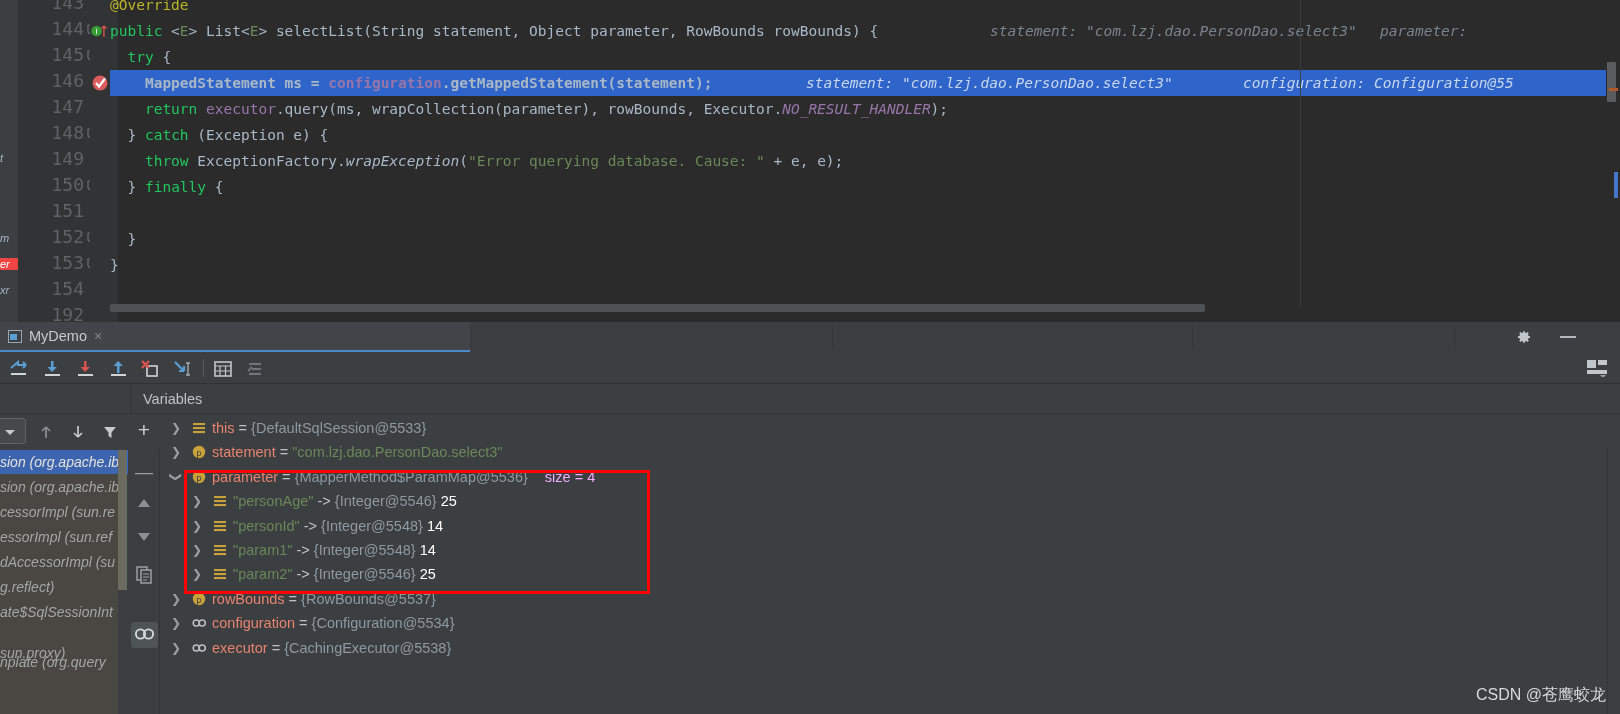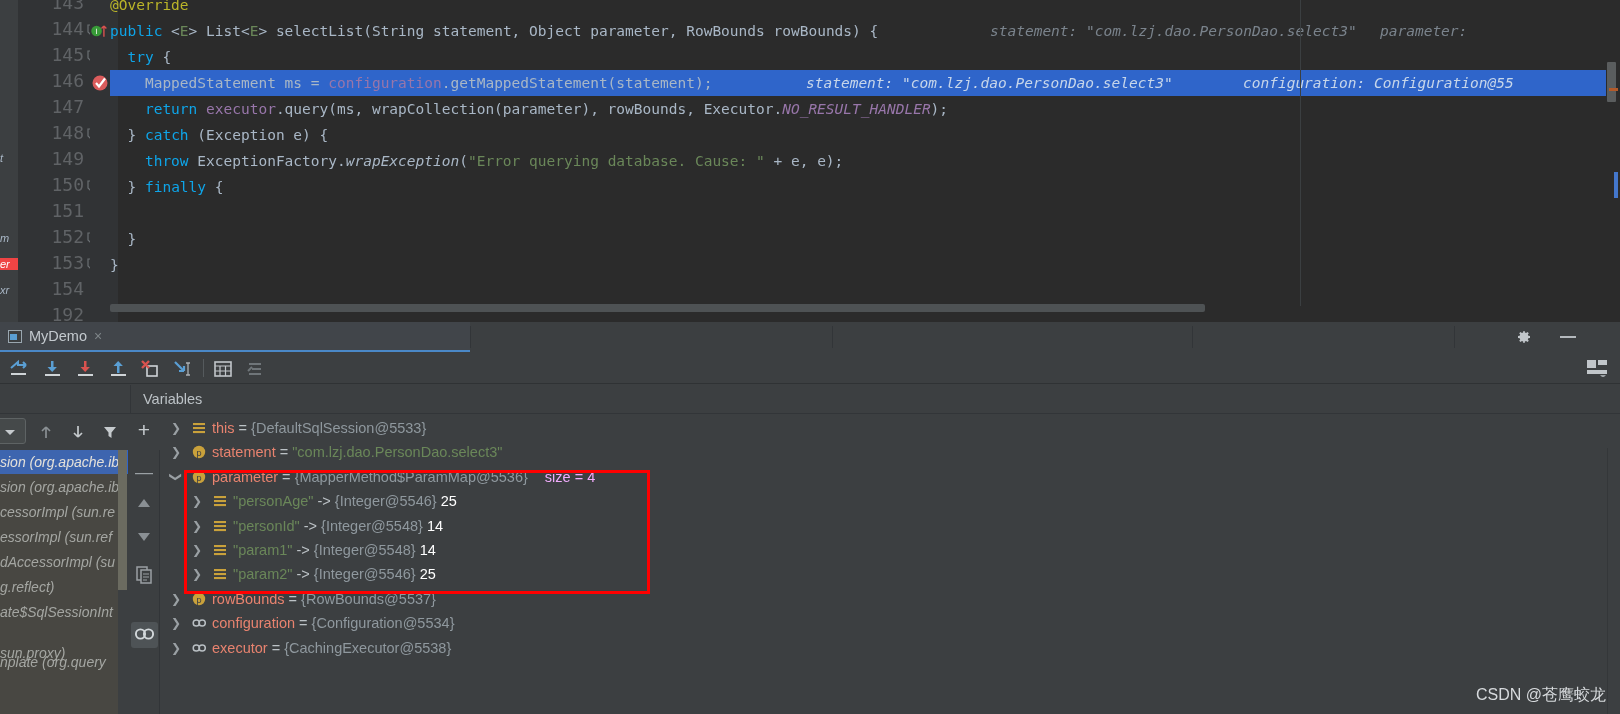--- a/index.html
+++ b/index.html
@@ -20,21 +20,21 @@
             color:#606366; font-family:"DejaVu Sans Mono", monospace; }
 
   #icongutter { position:absolute; left:90px; top:0; width:28px; height:322px; background:#313335; }
   #foldgutter { position:absolute; left:76px; top:0; width:34px; height:322px; }
 
   #code { position:absolute; left:110px; top:0; right:14px; height:306px; overflow:hidden; }
   .cline { position:absolute; left:0; right:0; height:26px; white-space:nowrap;
            font-family:"DejaVu Sans Mono", monospace; font-size:14.5px; line-height:26px;
            color:#a9b7c6; }
   .cline.sel { background:#2f65ca; }
-  .kw { color:#0ea5e9; }
+  .kw { color:#22c55e; }
   .str { color:#6a8759; }
   .fld { color:#9876aa; }
   .fldi { color:#9876aa; font-style:italic; }
   .mi { color:#a9b7c6; font-style:italic; }
   .ann { color:#bbb529; }
   .hint { color:#7a838c; font-style:italic; }
   .hint-on-sel { color:#c7d6ea; font-style:italic; }
   .gen { color:#6a8759; }
 
   #guideline { position:absolute; left:1300px; top:0; width:1px; height:306px; background:#3b3f41; }
@@ -183,21 +183,21 @@
         <path d="M5 9 L8 12.5 L14 4.5" stroke="#ffffff" stroke-width="2.2" fill="none"></path>
       </svg>
     </div>
 
   <div id="code">
       <div class="cline" style="top: -8px;"><span></span><span class="ann">@Override</span></div>
       <div class="cline" style="top: 18px;"><span></span><span class="kw">public </span><span>&lt;</span><span class="gen">E</span><span>&gt; List&lt;</span><span class="gen">E</span><span>&gt; </span><span>selectList</span><span>(String statement, Object parameter, RowBounds rowBounds) {</span></div>
       <div class="cline" style="top: 18px; left: 880px; right: auto; background: transparent;"><span class="hint">statement: "com.lzj.dao.PersonDao.select3"</span></div>
       <div class="cline" style="top: 18px; left: 1270px; right: auto; background: transparent;"><span class="hint">parameter:</span></div>
       <div class="cline" style="top: 44px;"><span>&nbsp;&nbsp;</span><span class="kw">try</span><span> {</span></div>
-      <div class="cline sel" style="top: 70px;"><span>&nbsp;&nbsp;&nbsp;&nbsp;</span><span>MappedStatement ms = </span><span class="fld">configuration</span><span>.getMappedStatement(statement);</span></div>
+      <div class="cline sel" style="top: 70px; font-weight: bold;"><span>&nbsp;&nbsp;&nbsp;&nbsp;</span><span>MappedStatement ms = </span><span class="fld">configuration</span><span>.getMappedStatement(statement);</span></div>
       <div class="cline" style="top: 70px; left: 696px; right: auto; background: transparent;"><span class="hint-on-sel">statement: "com.lzj.dao.PersonDao.select3"</span></div>
       <div class="cline" style="top: 70px; left: 1133px; right: auto; background: transparent;"><span class="hint-on-sel">configuration: Configuration@55</span></div>
       <div class="cline" style="top: 96px;"><span>&nbsp;&nbsp;&nbsp;&nbsp;</span><span class="kw">return </span><span class="fld">executor</span><span>.query(ms, wrapCollection(parameter), rowBounds, Executor.</span><span class="fldi">NO_RESULT_HANDLER</span><span>);</span></div>
       <div class="cline" style="top: 122px;"><span>&nbsp;&nbsp;</span><span>} </span><span class="kw">catch</span><span> (Exception e) {</span></div>
       <div class="cline" style="top: 148px;"><span>&nbsp;&nbsp;&nbsp;&nbsp;</span><span class="kw">throw </span><span>ExceptionFactory.</span><span class="mi">wrapException</span><span>(</span><span class="str">"Error querying database.  Cause: "</span><span> + e, e);</span></div>
       <div class="cline" style="top: 174px;"><span>&nbsp;&nbsp;</span><span>} </span><span class="kw">finally</span><span> {</span></div>
       <div class="cline" style="top: 226px;"><span>&nbsp;&nbsp;</span><span>}</span></div>
       <div class="cline" style="top: 252px;"><span></span><span>}</span></div>
       <div class="cline" style="top: 278px;"><span></span></div>
       <div class="cline" style="top: 304px;"><span></span></div>

